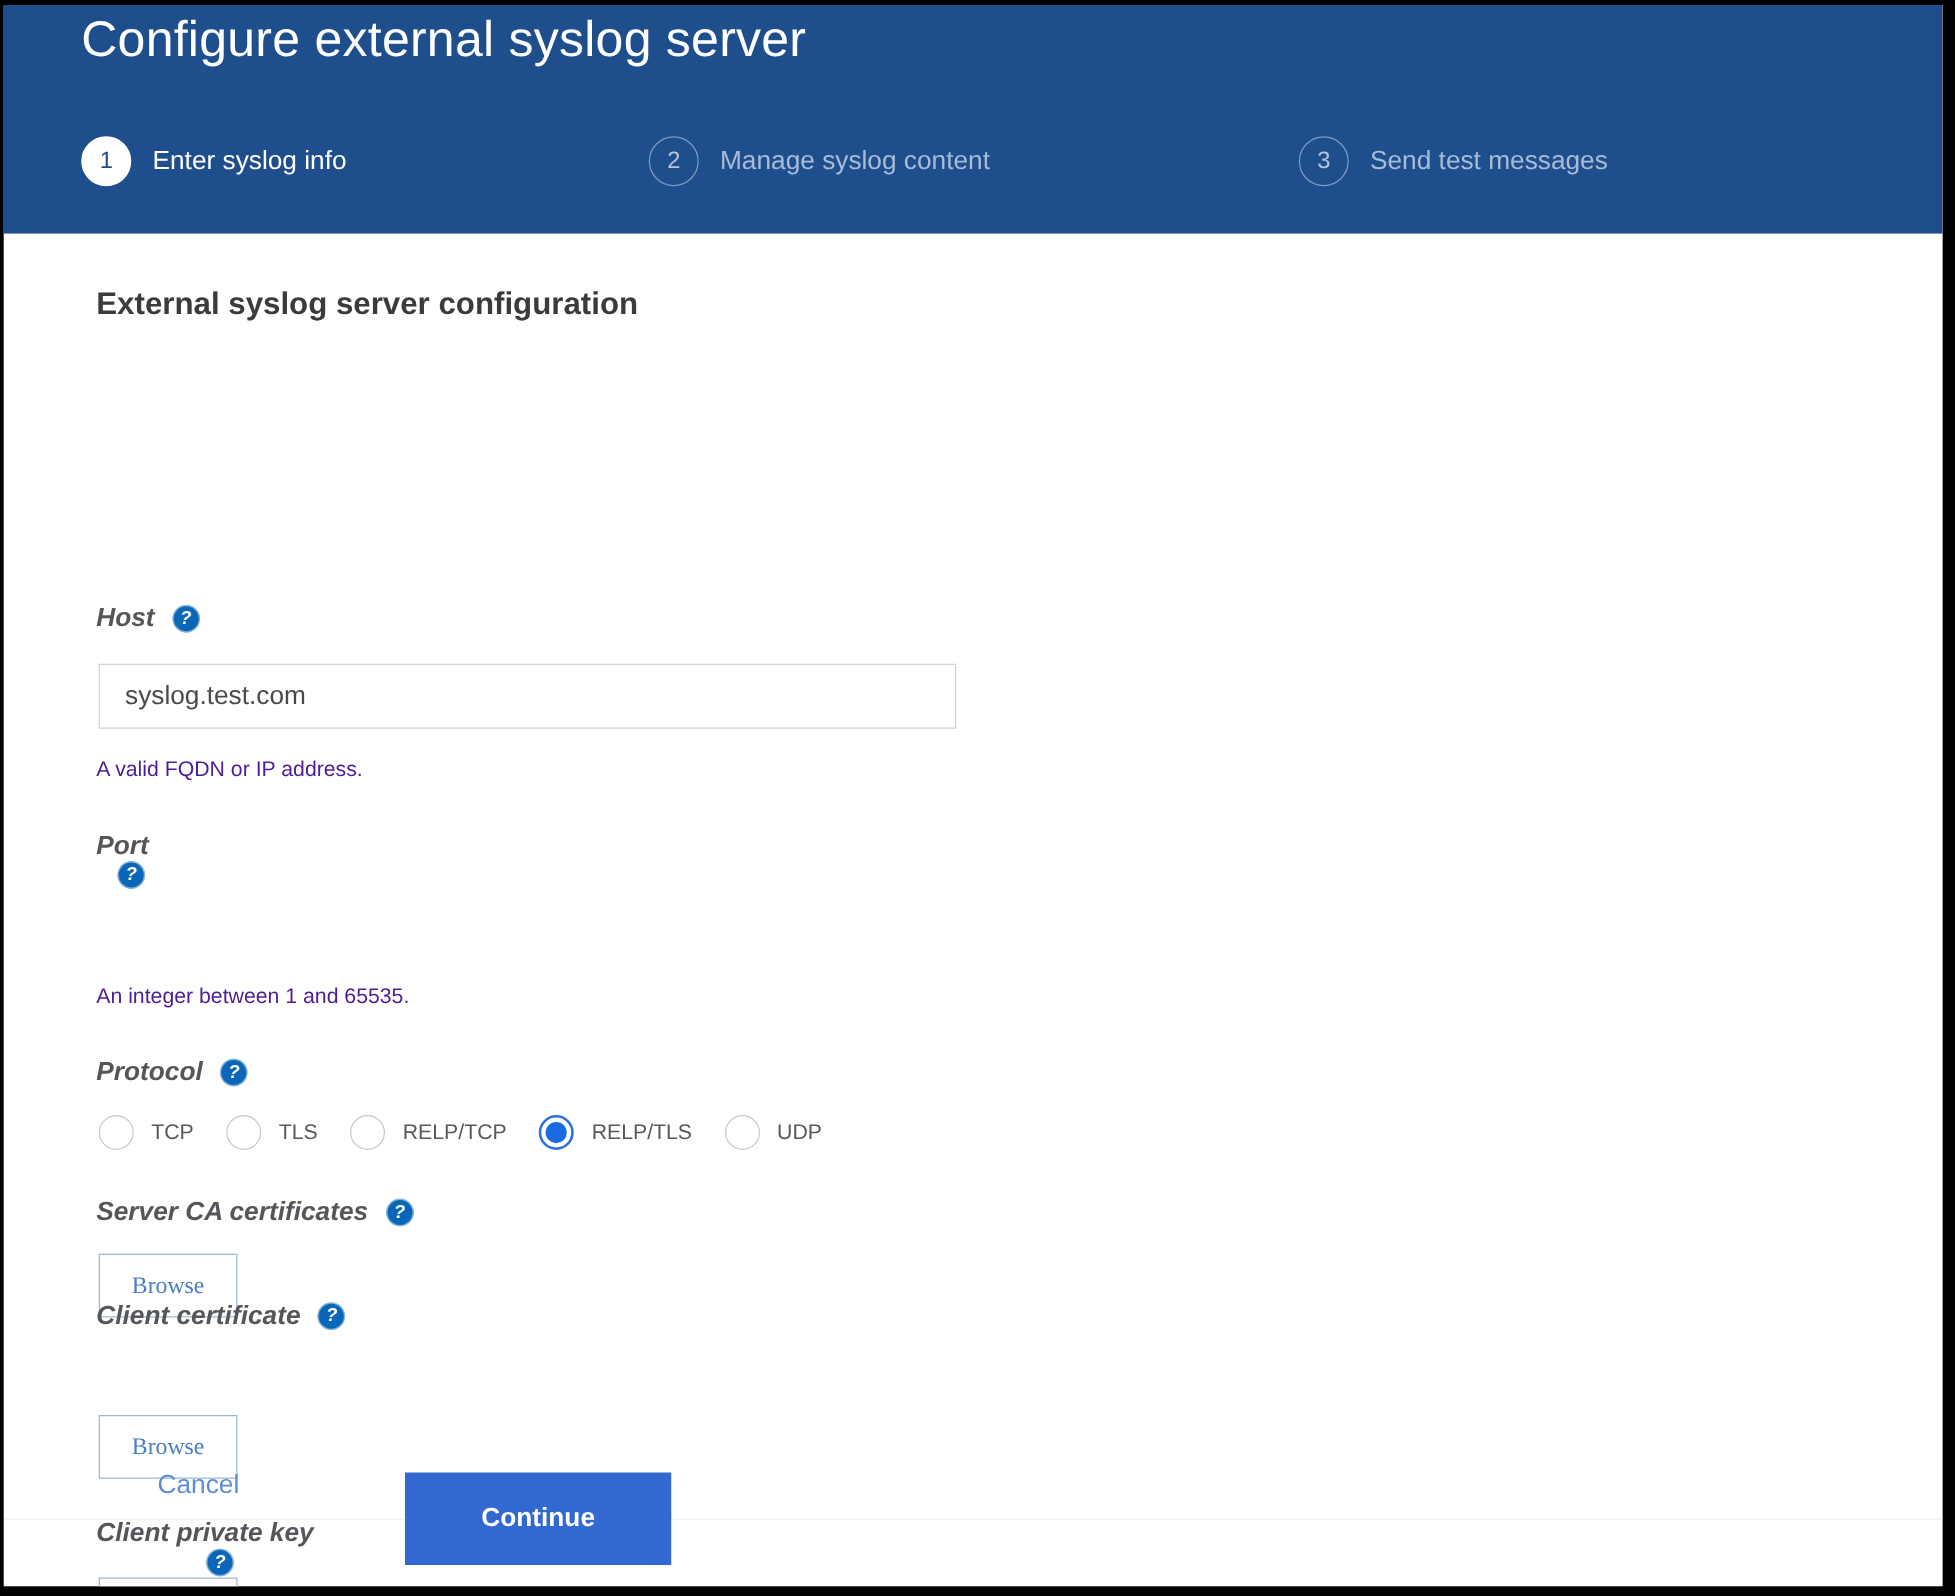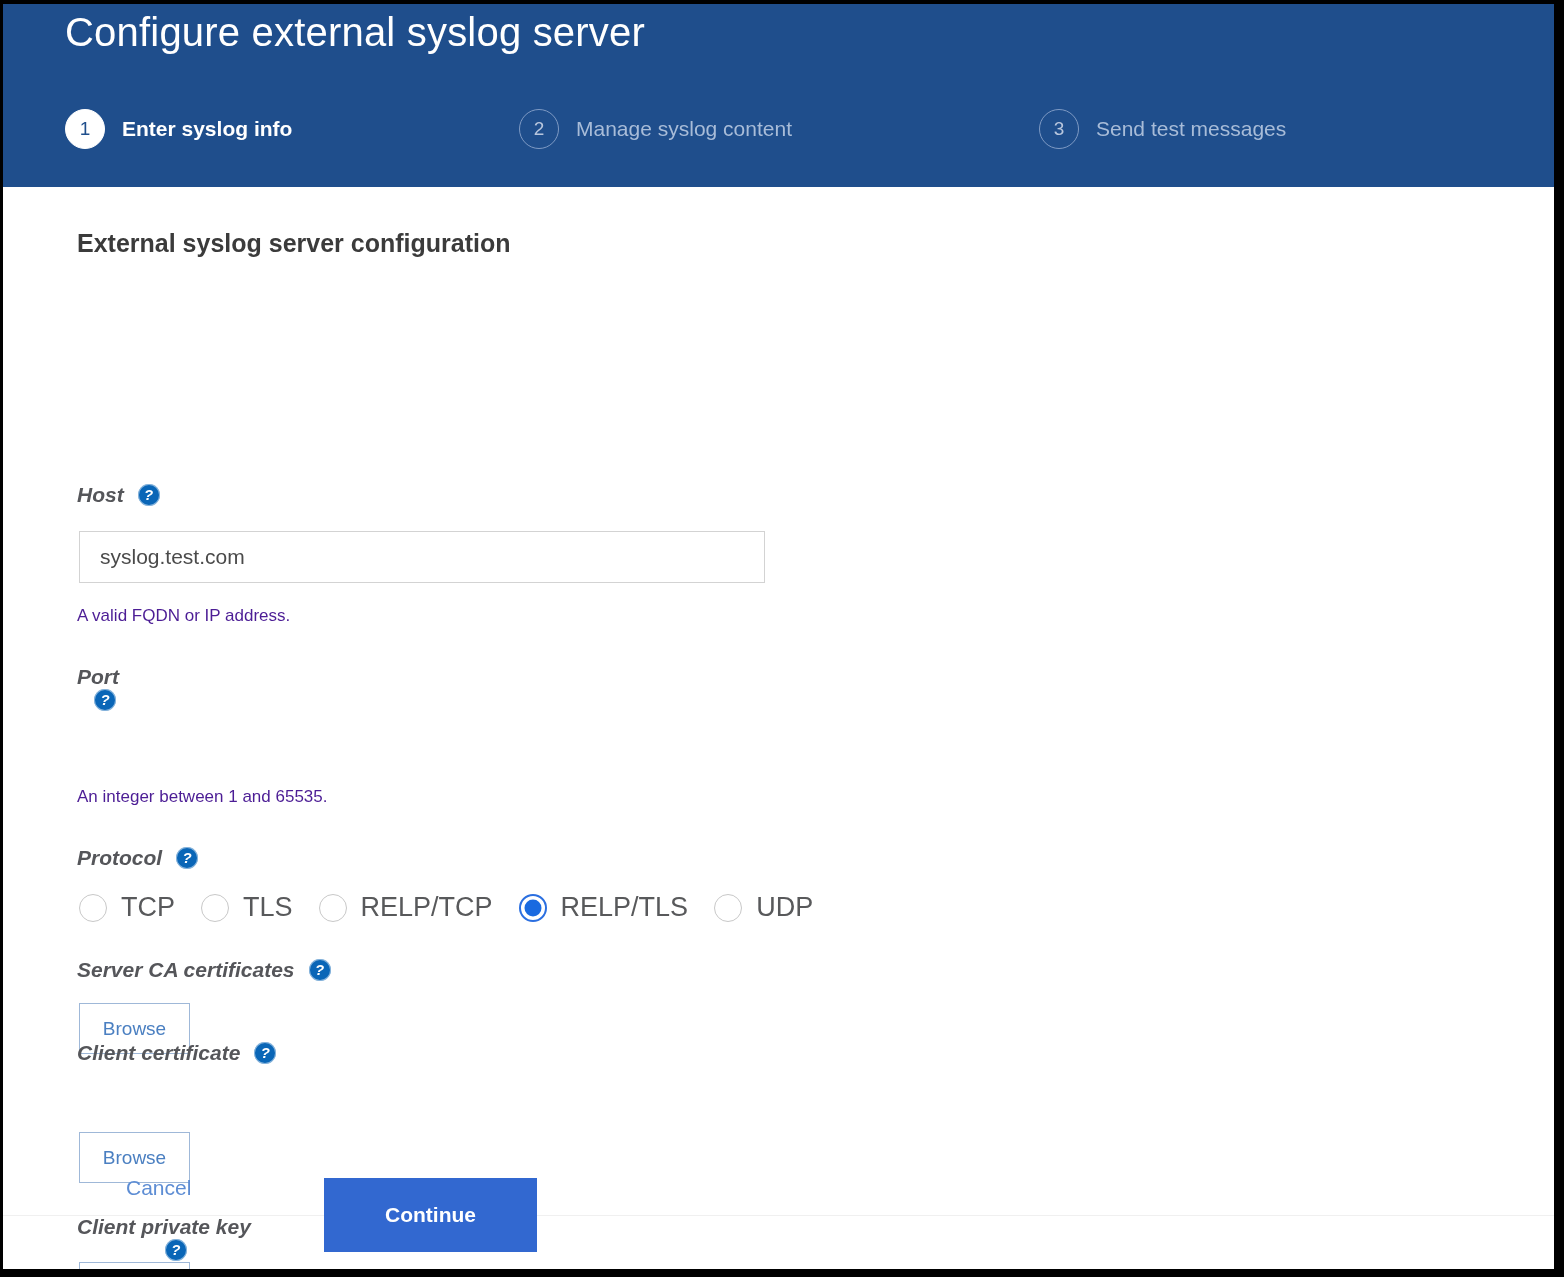--- a/index.html
+++ b/index.html
@@ -90,21 +90,21 @@
     color: #b8c6dd;
     border: 1.6px solid #7e9ac4;
   }
   .step-label {
     margin-left: 17px;
     font-size: 21px;
     white-space: nowrap;
   }
   .step-label.active {
     color: #ffffff;
-    font-weight: bold;
+    font-weight: normal;
   }
   .step-label.inactive {
     color: #a8bcd8;
     font-weight: normal;
   }
 
   
   .body-area {
     position: relative;
     background: #ffffff;
@@ -214,35 +214,35 @@
     left: 50%;
     top: 50%;
     transform: translate(-50%, -50%);
     width: 17px;
     height: 17px;
     border-radius: 50%;
     background: #1a6ae0;
   }
   .radio-label {
     margin-left: 14px;
-    font-size: 27px;
+    font-size: 17px;
     color: #58595b;
     white-space: nowrap;
   }
 
   
   .browse-btn {
     box-sizing: border-box;
     width: 111px;
     height: 51px;
     border: 1.6px solid #9fb8d8;
     background: #ffffff;
     color: #4a7fc1;
     font-size: 19px;
-    font-family: Liberation Sans, sans-serif;
+    font-family: Liberation Serif, serif;
     cursor: pointer;
     border-radius: 0;
     padding: 0;
   }
 
   
   .divider {
     position: absolute;
     left: 0;
     top: 1211px;

